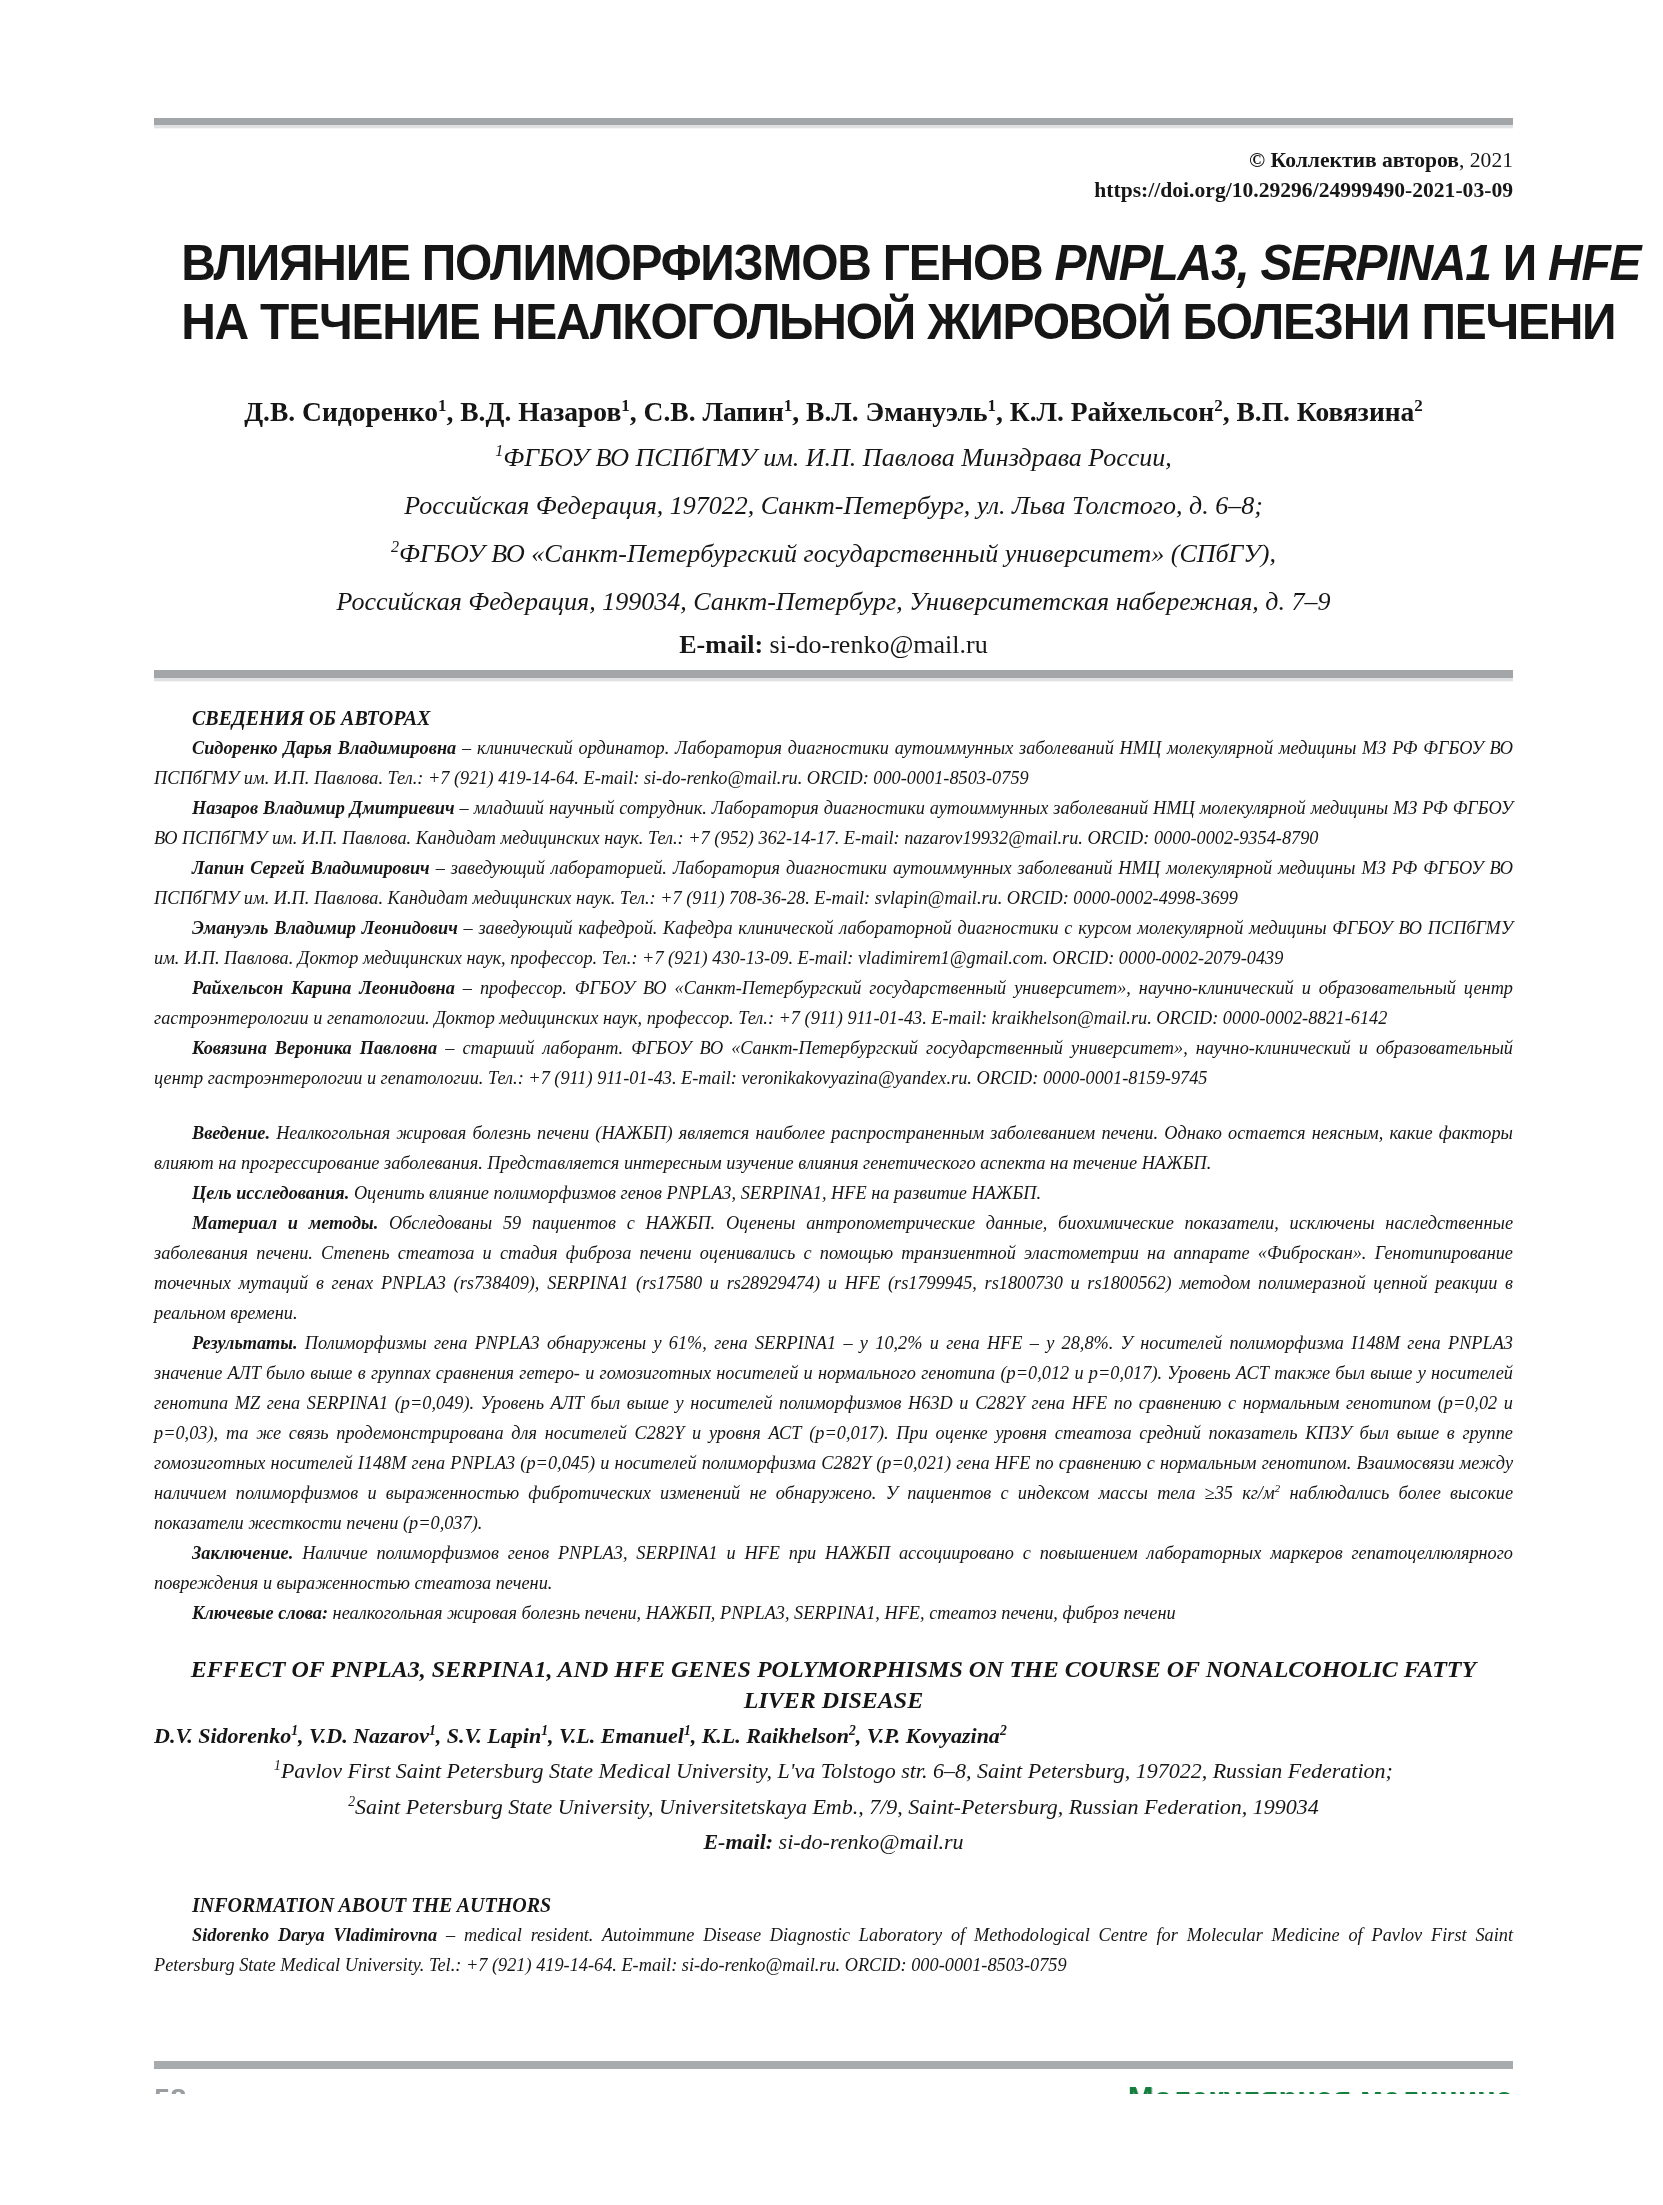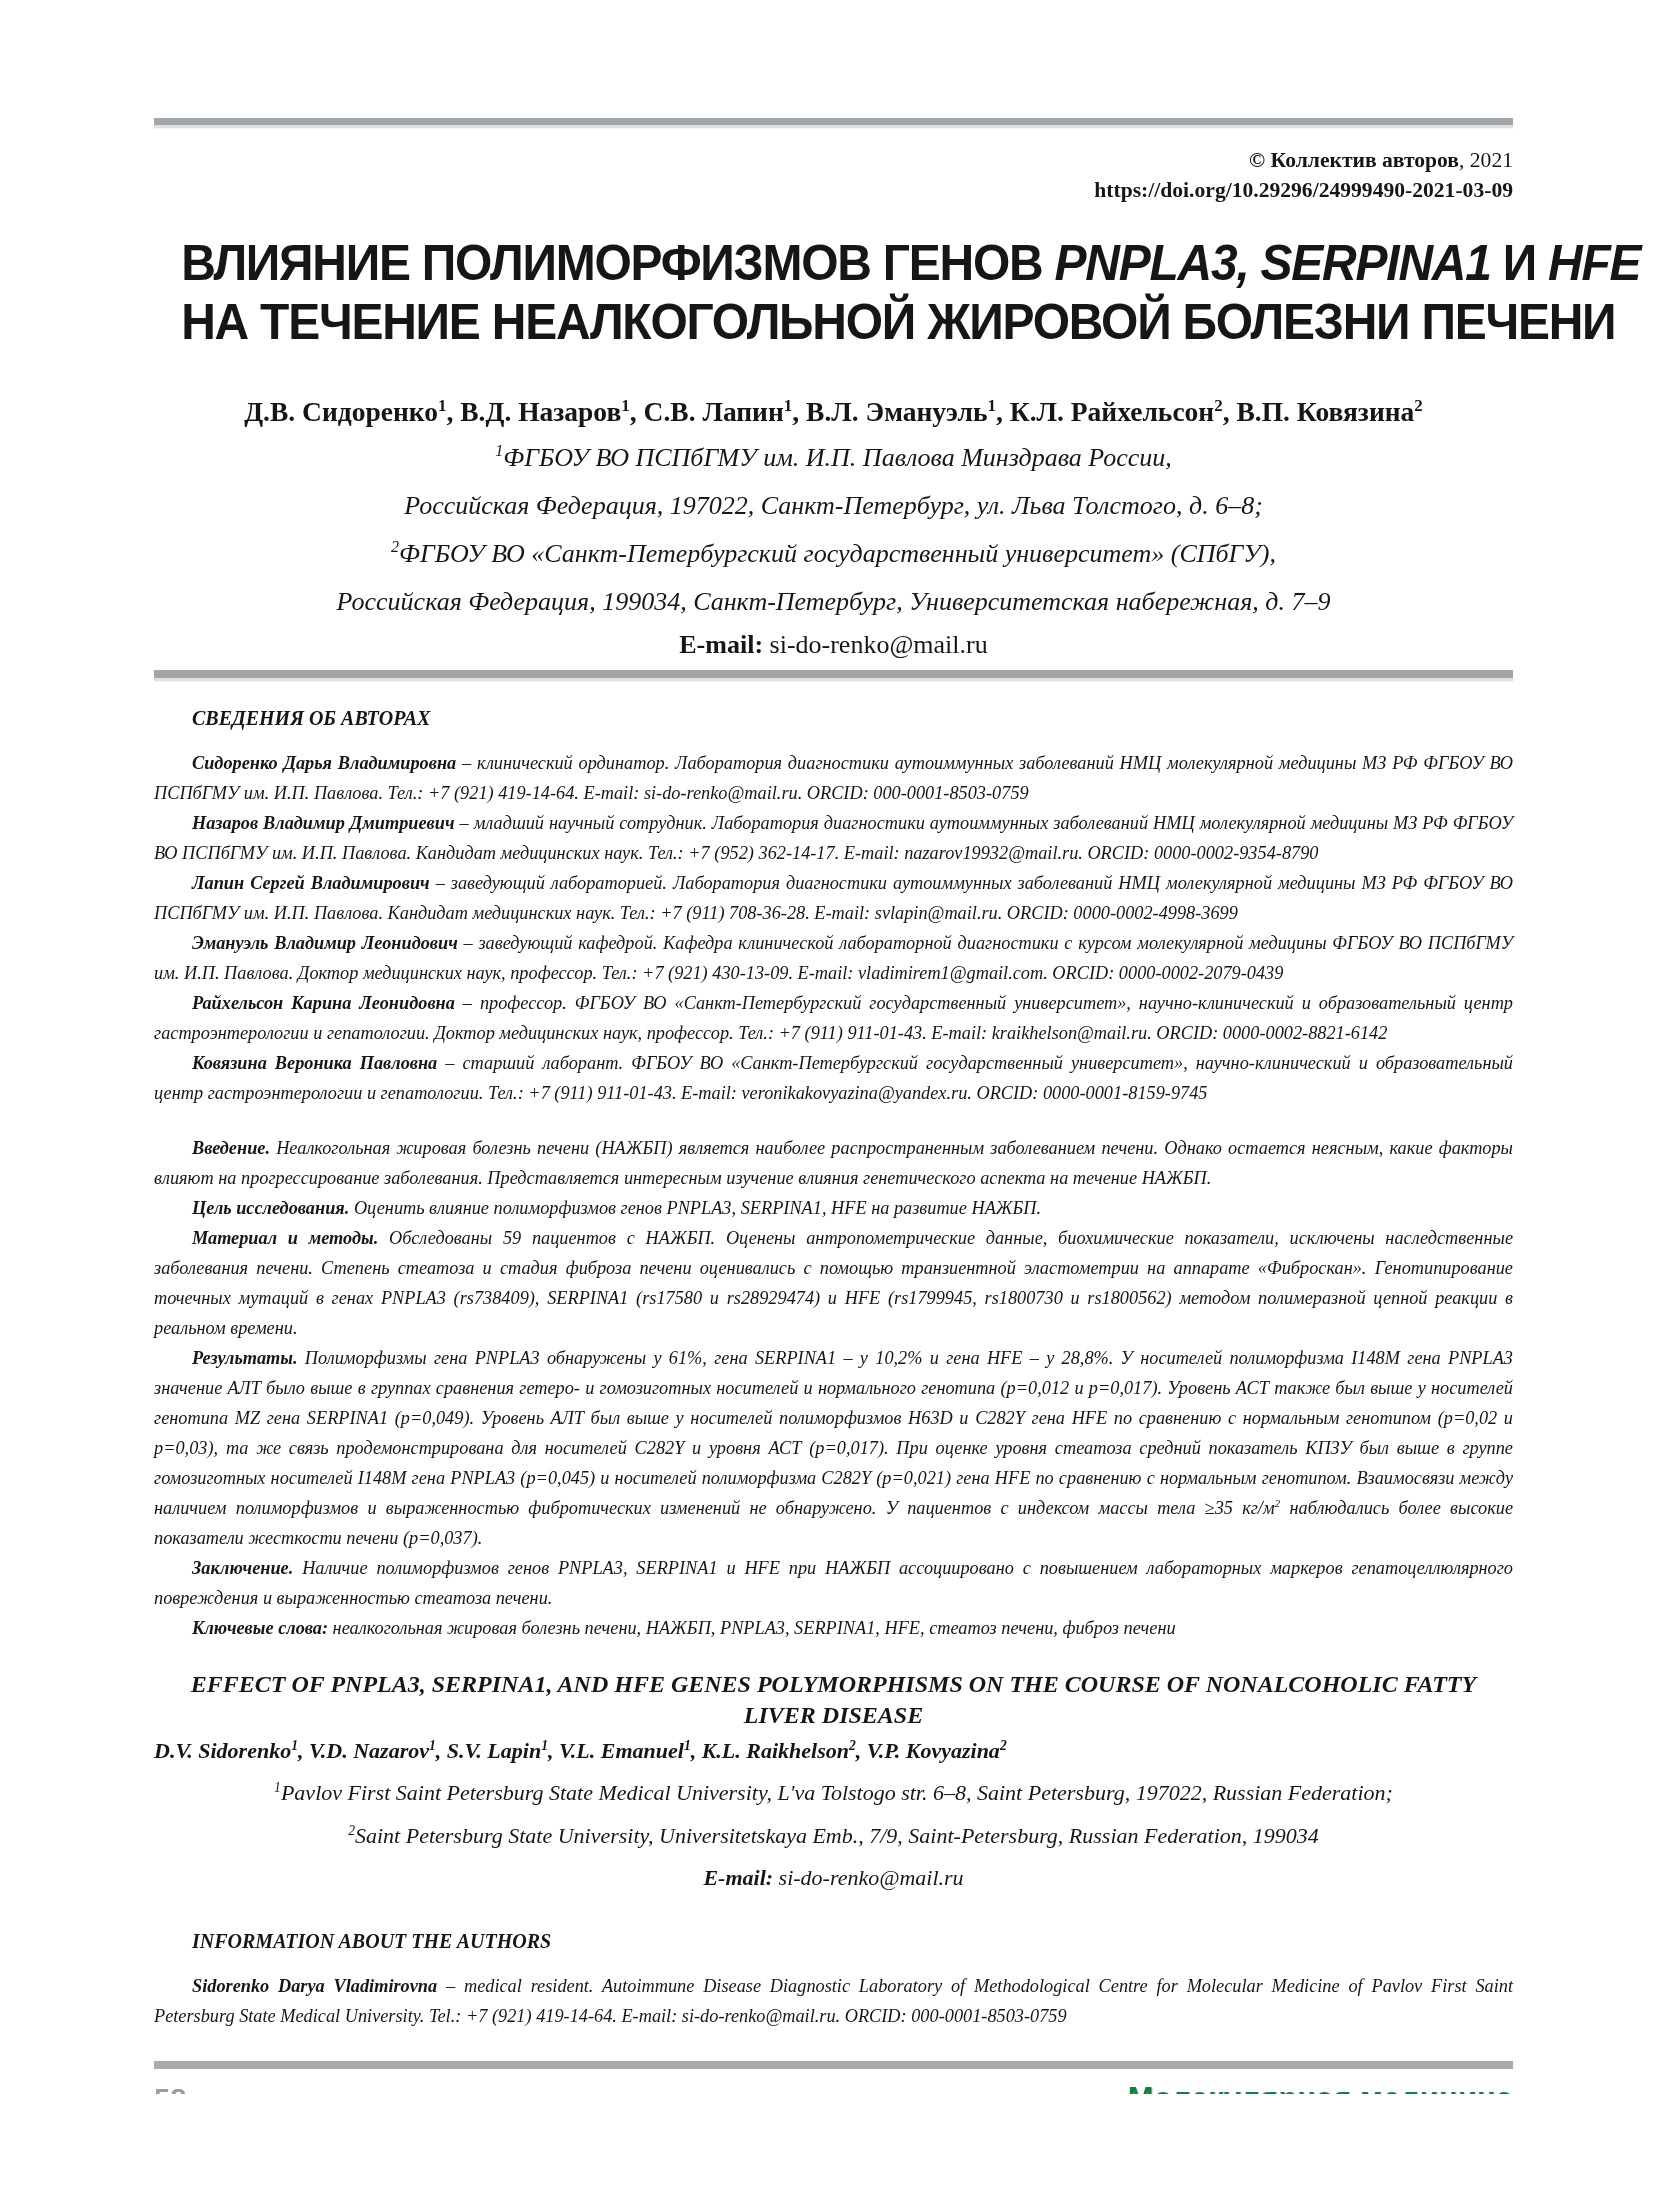--- a/index.html
+++ b/index.html
@@ -67,21 +67,21 @@
   }
   .section-heading{
     margin:0;
     margin-top:26px;
     padding-left:38px;
     font-weight:700;
     font-style:italic;
     font-size:20px;
     line-height:29px;
   }
-  .paras{margin-top:15px;}
+  .paras{margin-top:0;}
   .paras p, .para{
     margin:0;
     font-style:italic;
     font-size:18.3px;
     line-height:30px;
     text-align:justify;
     text-indent:38px;
   }
   .abstract{margin-top:25px;}
   .en-block{margin-top:26px;}
@@ -94,21 +94,21 @@
   }
   .en-authors{
     margin-top:5.2px;
     font-weight:700;
     font-style:italic;
     font-size:22px;
     line-height:29px;
   }
   .en-affils{margin-top:2.6px;}
   .en-affils p{
-    margin:12px;
+    margin:5px;
     text-align:center;
     font-style:italic;
     font-size:22px;
     line-height:31px;
   }
   .en-email{
     margin-top:2.6px;
     text-align:center;
     font-style:italic;
     font-size:22px;

